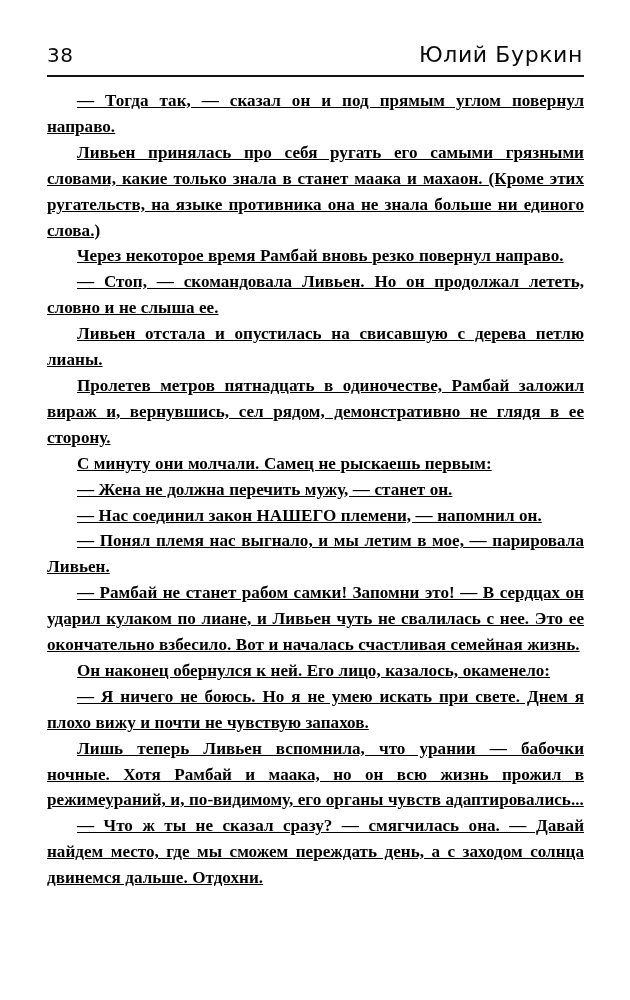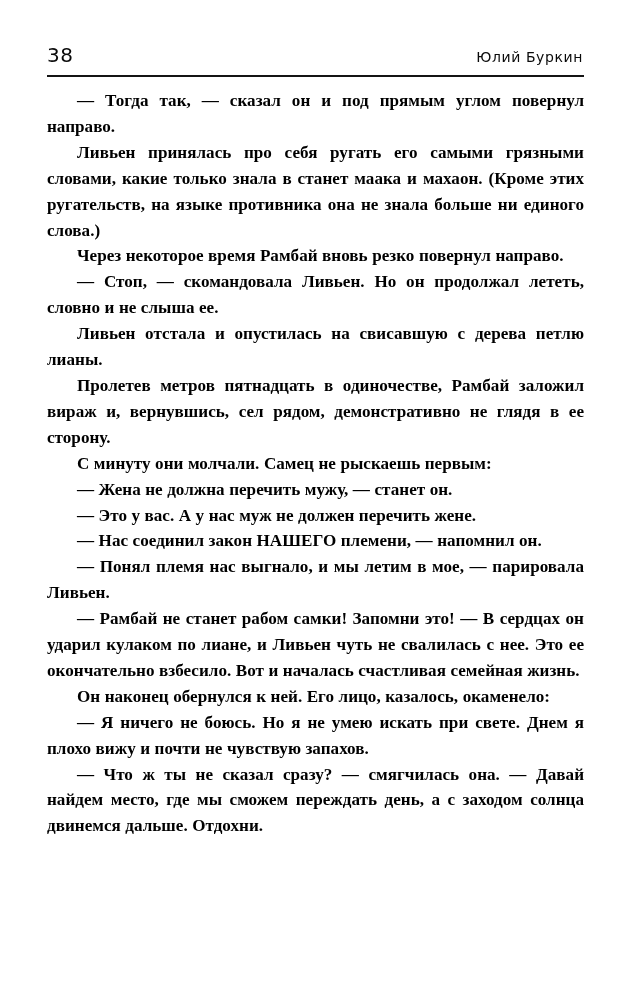--- a/index.html
+++ b/index.html
@@ -38,21 +38,21 @@
     letter-spacing: 0.4px;
     color: #0a0a0a;
   }
   .folio {
     font-family: "DejaVu Sans", "Liberation Sans", sans-serif;
     font-size: 20px;
     letter-spacing: 0.5px;
   }
   .author {
     font-family: "DejaVu Sans", "Liberation Sans", sans-serif;
-    font-size: 14px;
+    font-size: 22px;
     letter-spacing: 0.6px;
   }
   .head-rule {
     position: absolute;
     left: 47px;
     top: 75px;
     width: 537px;
     height: 2px;
     background: #141414;
   }
@@ -71,20 +71,21 @@
     -webkit-hyphens: manual;
     color: #000000;
   }
 
   .text-block p {
     margin: 0;
     text-indent: 30px;
     font-weight: 600;
     letter-spacing: 0.02px;
     word-spacing: 0.2px;
+    text-decoration: underline;
   }
 
   
   .text-block p:last-child {
     text-align: justify;
   }
 </style>
 </head>
 <body>
 
@@ -99,22 +100,22 @@
 
   <div class="text-block">
       <p>— Тогда так, — сказал он и под прямым углом повернул направо.</p>
       <p>Ливьен принялась про себя ругать его самыми грязными словами, какие только знала в станет маака и махаон. (Кроме этих ругательств, на языке противника она не знала больше ни единого слова.)</p>
       <p>Через некоторое время Рамбай вновь резко повернул направо.</p>
       <p>— Стоп, — скомандовала Ливьен. Но он продолжал лететь, словно и не слыша ее.</p>
       <p>Ливьен отстала и опустилась на свисавшую с дерева петлю лианы.</p>
       <p>Пролетев метров пятнадцать в одиночестве, Рамбай заложил вираж и, вернувшись, сел рядом, демонстративно не глядя в ее сторону.</p>
       <p>С минуту они молчали. Самец не рыскаешь первым:</p>
       <p>— Жена не должна перечить мужу, — станет он.</p>
-      <p>— Это у вас. А у нас муж не должен перечить жене.</p>
       <p>— Нас соединил закон НАШЕГО племени, — напомнил он.</p>
       <p>— Понял племя нас выгнало, и мы летим в мое, — парировала Ливьен.</p>
       <p>— Рамбай не станет рабом самки! Запомни это! — В сердцах он ударил кулаком по лиане, и Ливьен чуть не свалилась с нее. Это ее окончательно взбесило. Вот и началась счастливая семейная жизнь.</p>
       <p>Он наконец обернулся к ней. Его лицо, казалось, окаменело:</p>
       <p>— Я ничего не боюсь. Но я не умею искать при свете. Днем я плохо вижу и почти не чувствую запахов.</p>
+      <p>Лишь теперь Ливьен вспомнила, что урании — бабочки ночные. Хотя Рамбай и маака, но он всю жизнь прожил в режимеураний, и, по-видимому, его органы чувств адаптировались...</p>
       <p>— Что ж ты не сказал сразу? — смягчилась она. — Давай найдем место, где мы сможем переждать день, а с заходом солнца двинемся дальше. Отдохни.</p>
     </div>
 
 </div>
 
 </body></html>

